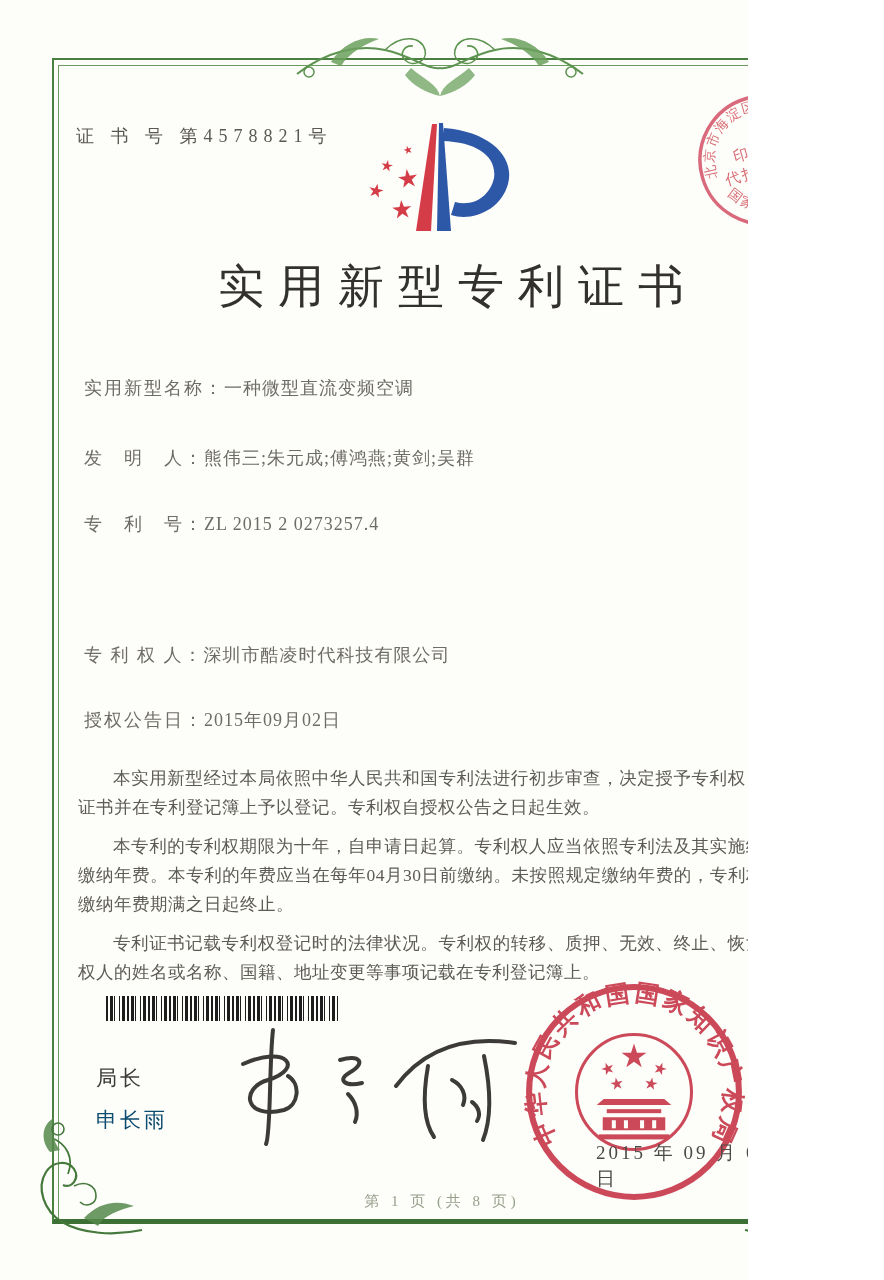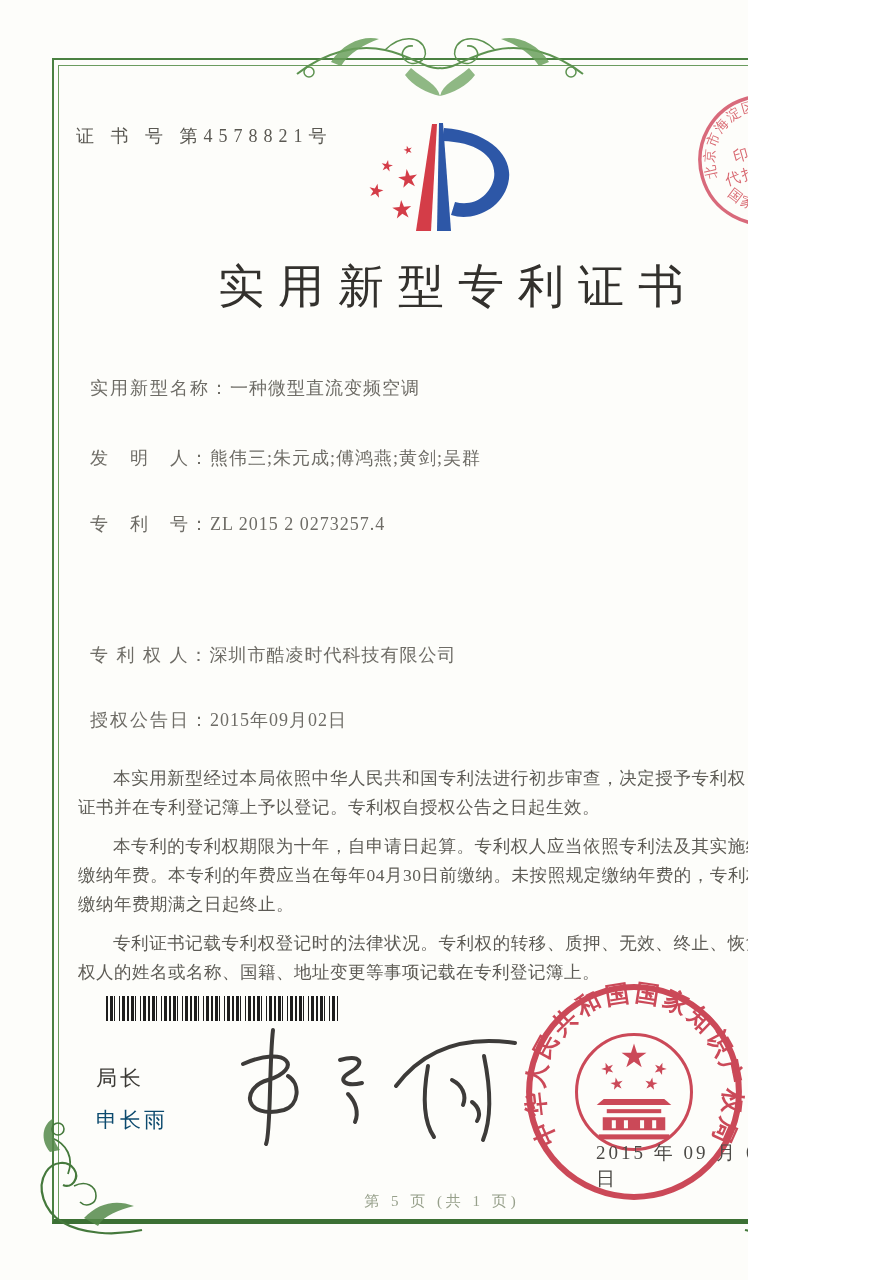--- a/index.html
+++ b/index.html
@@ -11,21 +11,21 @@
   .frame-inner{position:absolute;left:58px;top:65px;width:768px;height:1154px;
     border:1px solid #6b9c5f;border-bottom:none;box-sizing:border-box;}
   .ornament{position:absolute;}
   
   .cert-no{position:absolute;left:76px;top:124px;font-size:18px;letter-spacing:6px;color:#5a5852;}
   .logo{position:absolute;left:340px;top:110px;}
   .tax-seal{position:absolute;left:684px;top:80px;opacity:.88;}
   .title{position:absolute;left:0;top:256px;width:884px;text-align:center;
     font-size:46px;font-weight:normal;letter-spacing:14px;color:#33312d;margin-left:16px;}
   
-  .field{position:absolute;left:90px;font-size:18px;color:#6e6c66;letter-spacing:1px;white-space:nowrap;}
+  .field{position:absolute;left:84px;font-size:18px;color:#6e6c66;letter-spacing:1px;white-space:nowrap;}
   .field .f-label{letter-spacing:2px;}
   
   .paras{position:absolute;left:78px;top:760px;width:740px;}
   .paras p{margin:4px 0 10px 0;font-size:17.5px;line-height:29px;color:#5d5b55;
     text-align:justify;text-indent:2em;letter-spacing:0.5px;}
   
   .barcode{position:absolute;left:106px;top:996px;width:232px;height:25px;
     background:repeating-linear-gradient(90deg,#1d1d1d 0 2px,transparent 2px 4px,
       #1d1d1d 4px 7px,transparent 7px 8px,#1d1d1d 8px 9px,transparent 9px 13px,
       #1d1d1d 13px 14px,transparent 14px 16px,#1d1d1d 16px 19px,transparent 19px 21px);}
@@ -188,15 +188,15 @@
       <rect x="93" y="143" width="4" height="8" fill="#fdfdfa"></rect>
       <rect x="105" y="143" width="4" height="8" fill="#fdfdfa"></rect>
       <rect x="121" y="143" width="4" height="8" fill="#fdfdfa"></rect>
       <rect x="133" y="143" width="4" height="8" fill="#fdfdfa"></rect>
       <rect x="80" y="157" width="70" height="5"></rect>
     </g>
   </svg>
 
   <div class="seal-date">2015 年 09 月 02 日</div>
 
-  <div class="footer">第 5 页 (共 1 页)</div>
+  <div class="footer">第 1 页 (共 8 页)</div>
 
 </div>
 
 </body></html>

